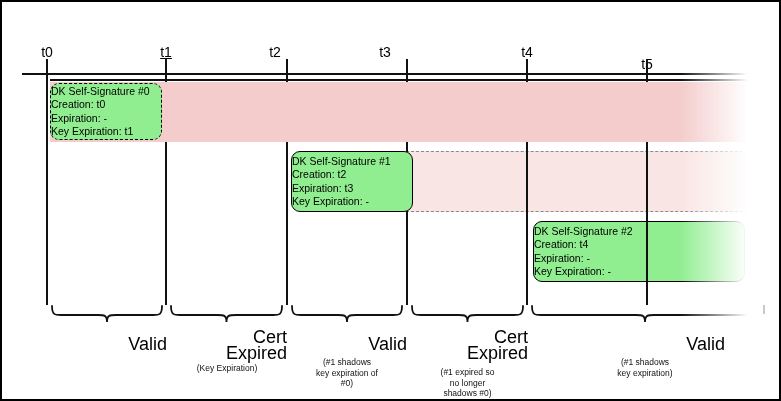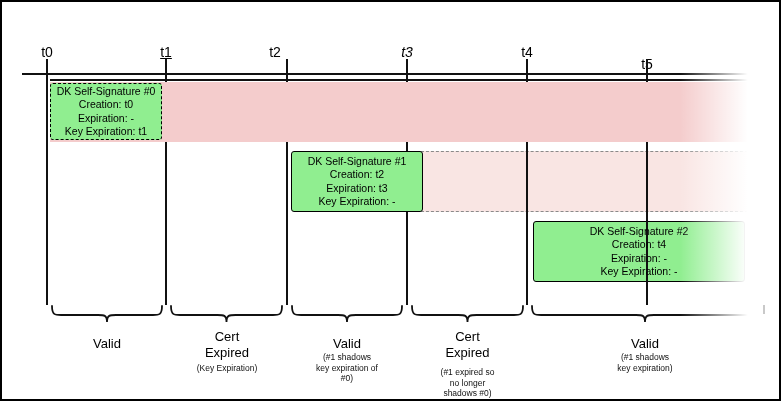--- a/index.html
+++ b/index.html
@@ -8,32 +8,32 @@
     border:2px solid #000;background:#fff;overflow:hidden;
     font-family:"Liberation Sans","DejaVu Sans",sans-serif;color:#000;
   }
   .hline{position:absolute;background:#111;height:2px;z-index:1;}
   .vline{position:absolute;width:2px;background:#111;top:57px;height:246px;z-index:2;}
   .tick-label{position:absolute;top:42px;width:30px;text-align:center;font-size:14px;z-index:2;}
   .band1{position:absolute;left:48px;top:80px;width:698px;height:60px;z-index:3;}
   .band2{position:absolute;left:404px;top:149px;width:342px;height:61px;z-index:1;
          border-top:1px dashed #8a8a8a;border-bottom:1px dashed #8a8a8a;box-sizing:border-box;}
   .sigbox{
-    position:absolute;border:1.5px solid #000;border-radius:3px;
-    display:flex;align-items:center;justify-content:center;text-align:center;
+    position:absolute;border:1.5px solid #000;border-radius:9px;
+    display:flex;align-items:center;justify-content:center;
     font-size:10.5px;line-height:13.5px;box-sizing:border-box;
   }
   .sigbox .boxtext{white-space:pre-line;position:relative;z-index:6;width:100%;}
   .box0{left:48px;top:81px;width:112px;height:57px;border-style:dashed;z-index:5;}
-  .box1{left:289px;top:149px;width:132px;height:61px;z-index:5;}
+  .box1{left:289px;top:149px;width:122px;height:61px;z-index:5;}
   .box2{left:531px;top:219px;width:212px;height:61px;}
   .brace{position:absolute;top:303px;height:18px;z-index:2;overflow:visible;}
   .sec-label{position:absolute;text-align:center;z-index:4;}
-  .sec-main{font-size:13px;line-height:16px;white-space:pre-line;}
-  .sec-note{font-size:8.5px;line-height:10.5px;white-space:pre-line;color:#111;}
+  .sec-main{font-size:18px;line-height:16px;white-space:pre-line;text-align:right;}
+  .sec-note{font-size:8.5px;line-height:10.5px;white-space:pre-line;margin-top:5px;color:#111;}
   .fade-overlay{
     position:absolute;left:678px;top:2px;width:101px;height:323px;z-index:10;
     background:linear-gradient(90deg, rgba(255,255,255,0) 0%, #ffffff 67%);
   }
   .brace-end-mark{position:absolute;left:761px;top:303px;width:2px;height:9px;background:#c9c9c9;z-index:11;}
 </style>
 </head>
 <body>
 
 <div class="canvas">
@@ -46,21 +46,21 @@
   <div class="sigbox box2" style="background:#90ee90;">
     <div class="boxtext">DK Self-Signature #2
 Creation: t4
 Expiration: -
 Key Expiration: -</div>
   </div>
 
   <div class="tick-label" style="left:30px;">t0</div>
   <div class="tick-label" style="left:149px;text-decoration:underline;">t1</div>
   <div class="tick-label" style="left:258px;">t2</div>
-  <div class="tick-label" style="left:390px;font-style:italic;">t3</div>
+  <div class="tick-label" style="left:368px;">t3</div>
   <div class="tick-label" style="left:510px;">t4</div>
   <div class="tick-label" style="left:630px;margin-top:12px;">t5</div>
 
   <div class="vline" style="left:44px;"></div>
   <div class="vline" style="left:163px;"></div>
   <div class="vline" style="left:284px;"></div>
   <div class="vline" style="left:404px;"></div>
   <div class="vline" style="left:524px;"></div>
   <div class="vline" style="left:644px;"></div>
 

